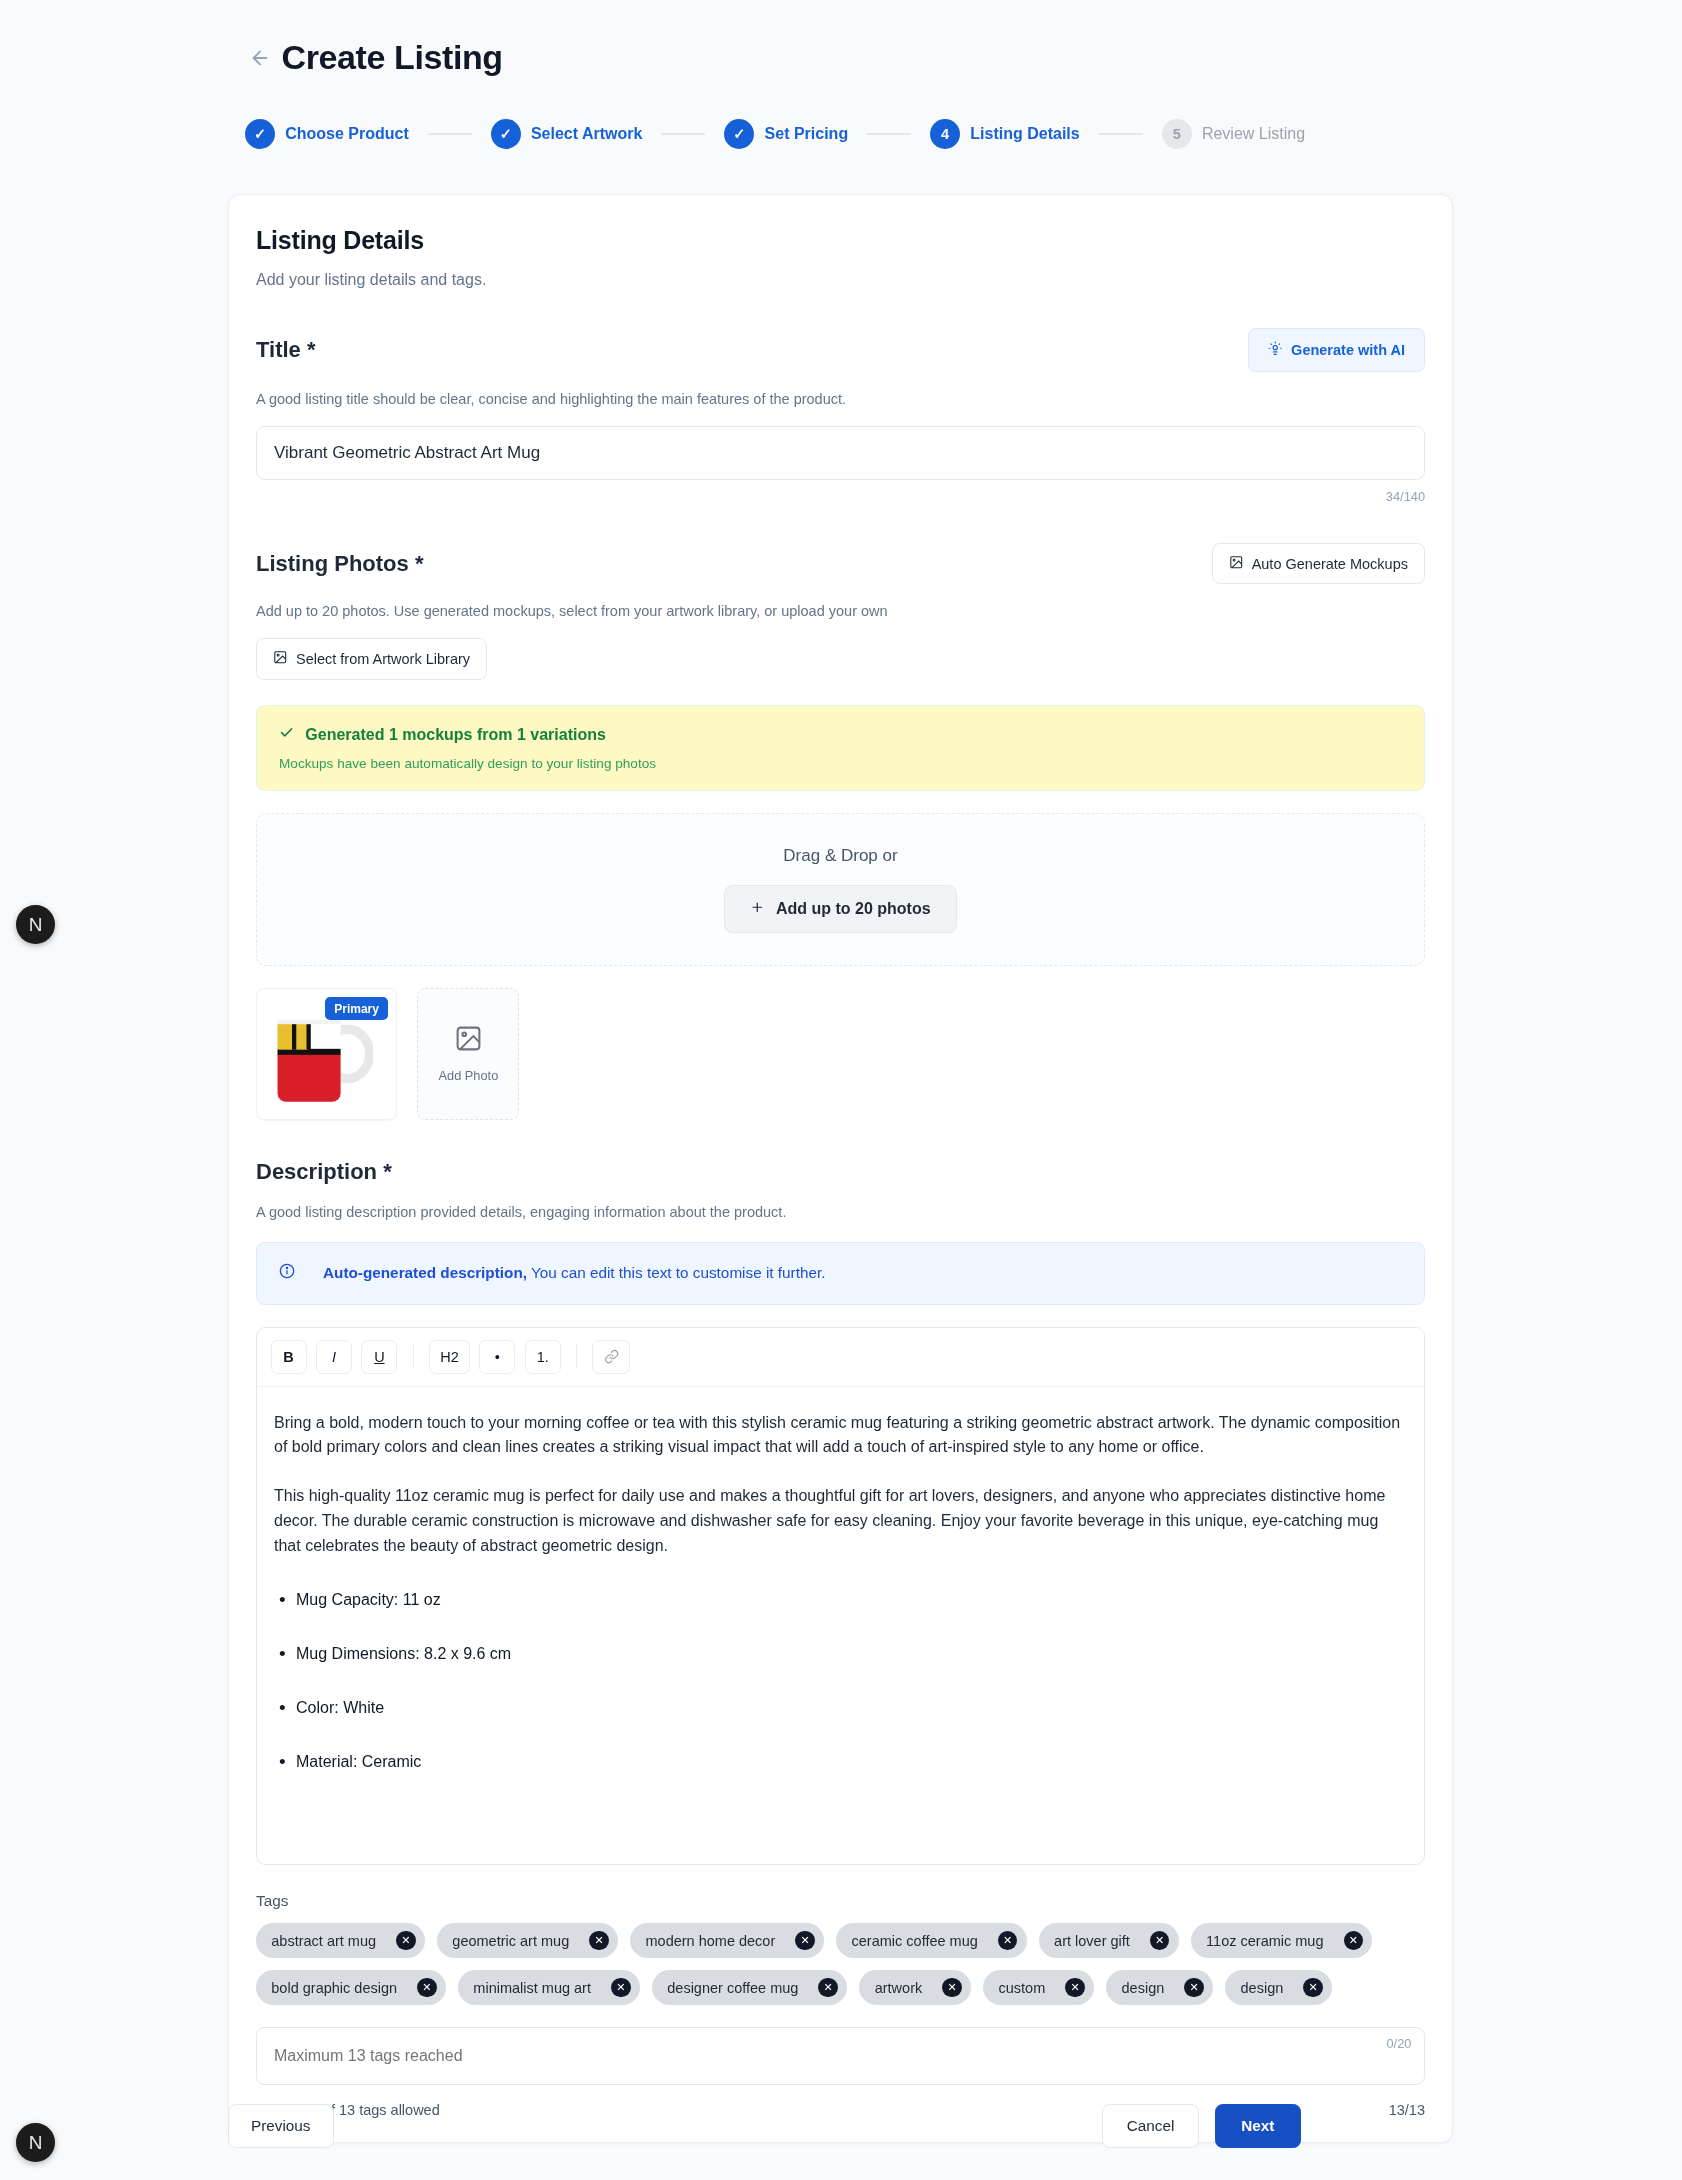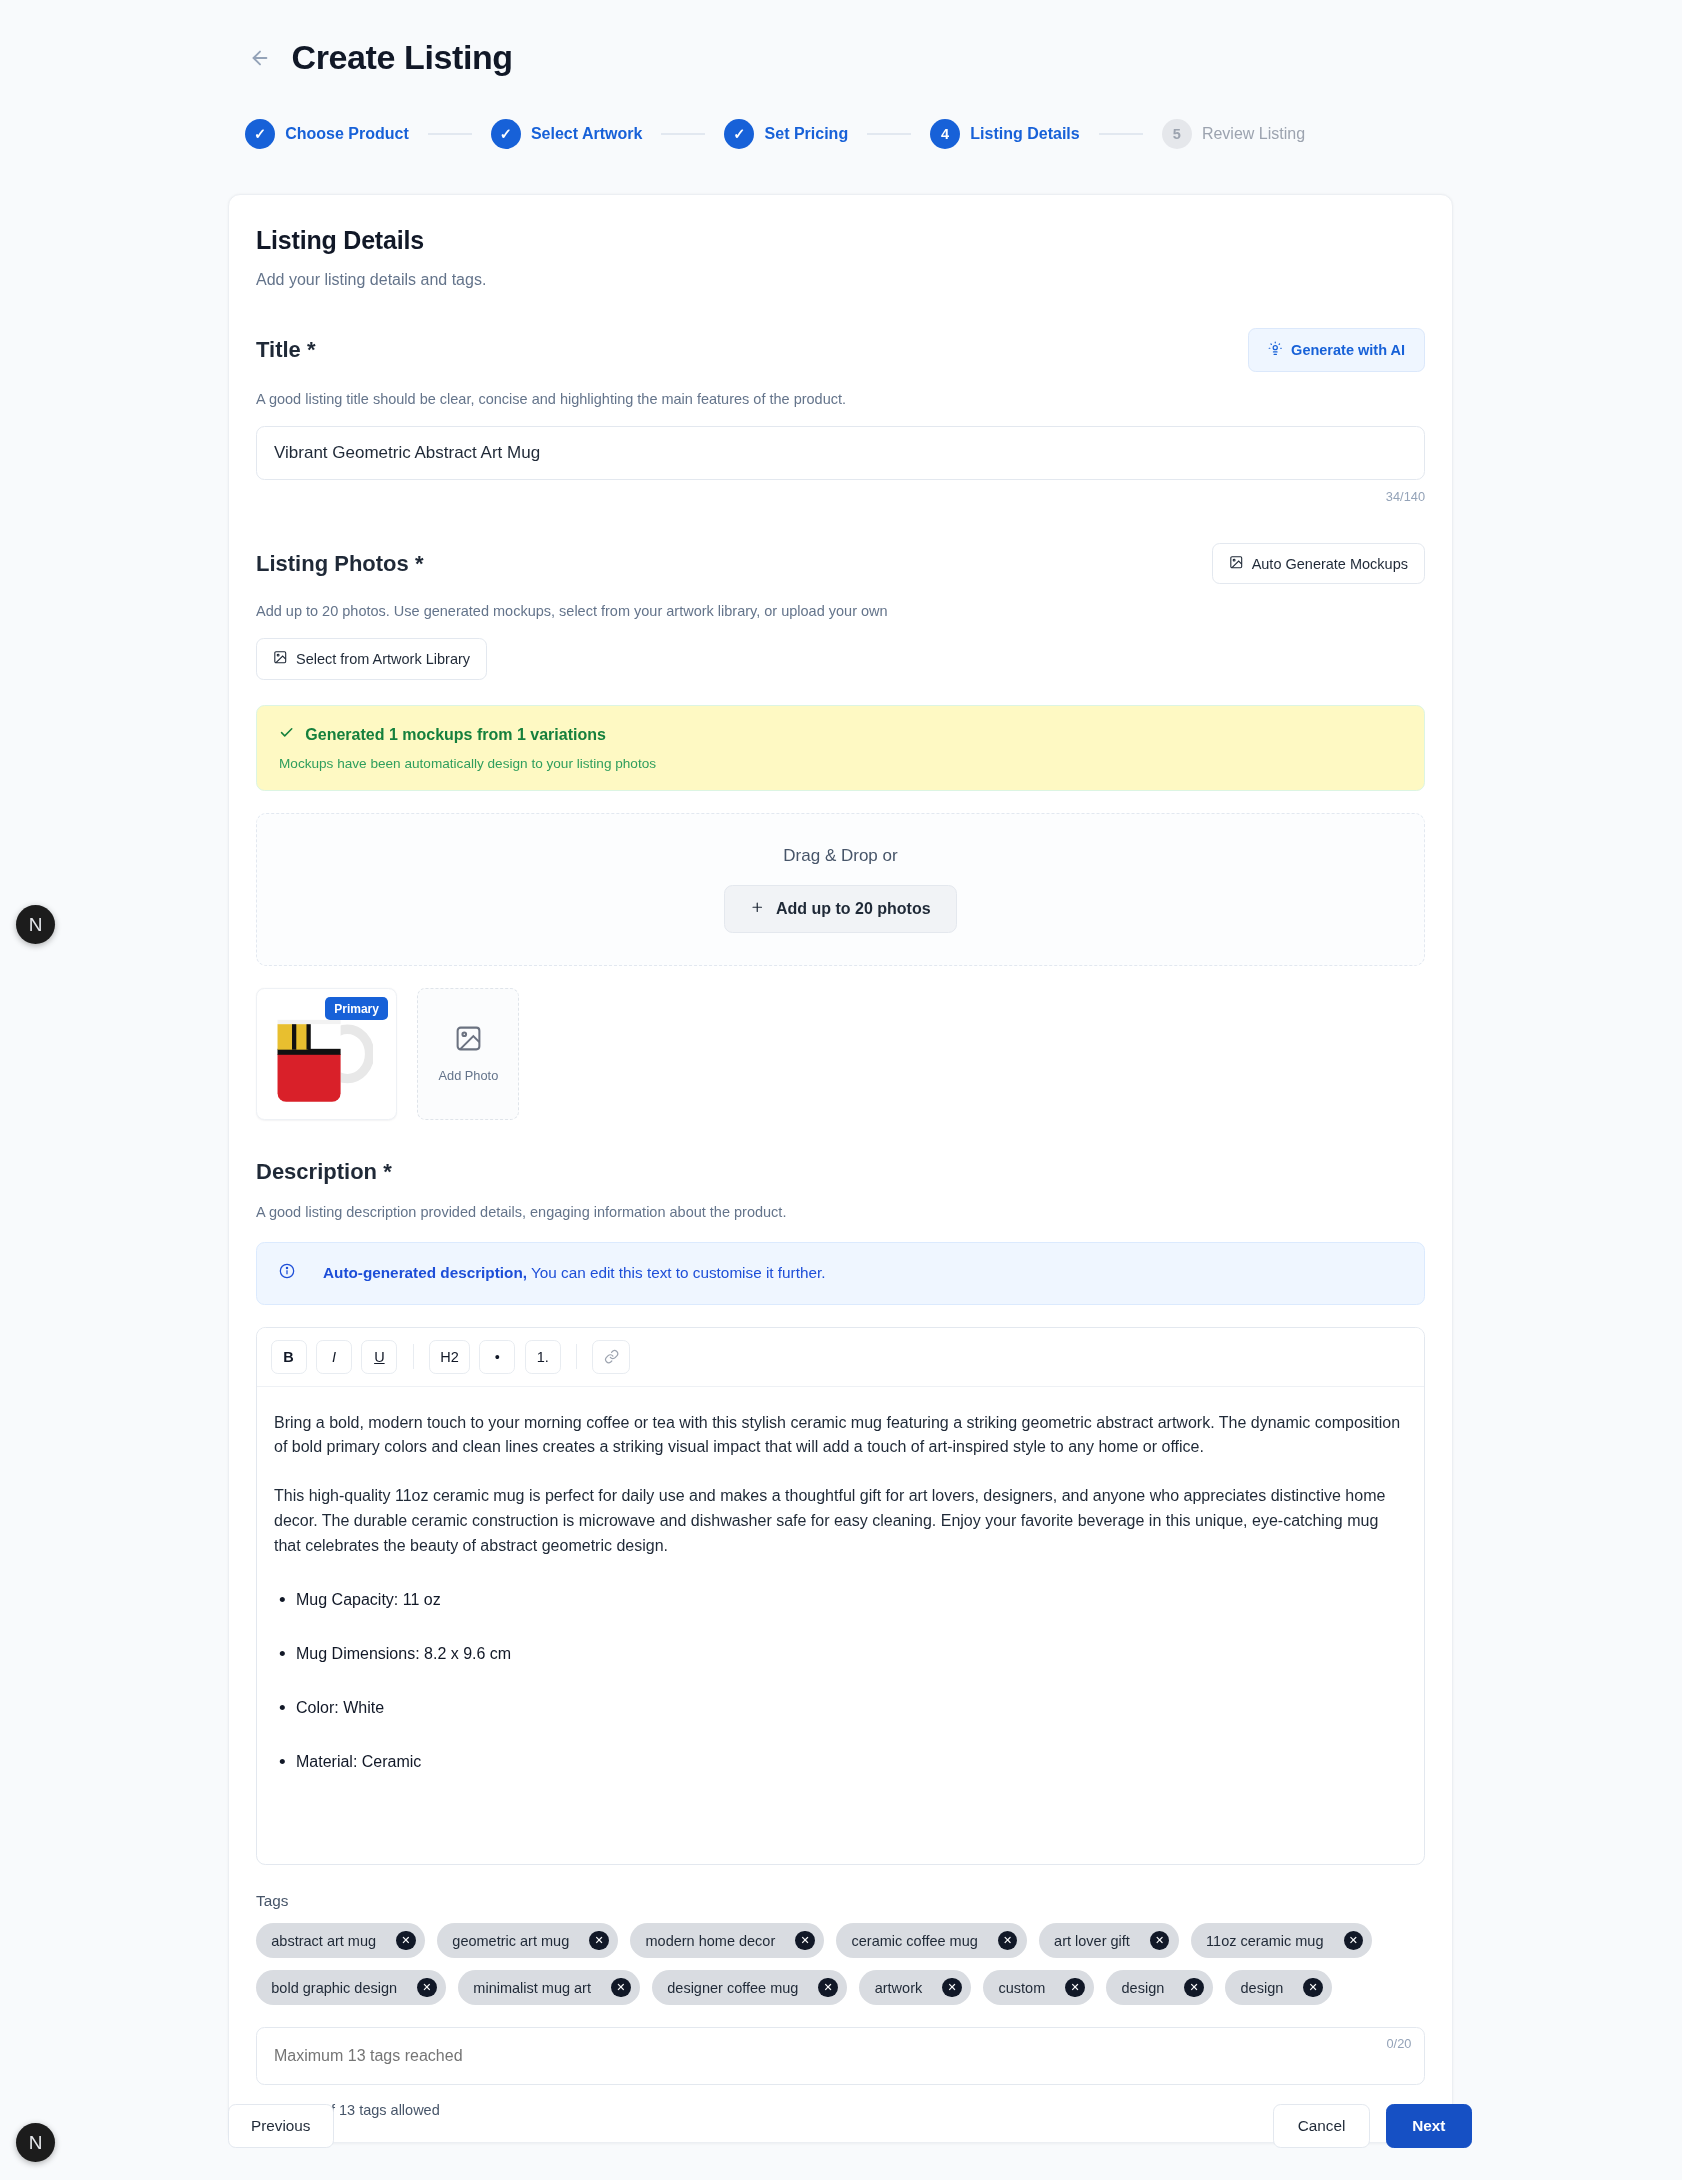--- a/index.html
+++ b/index.html
@@ -6,21 +6,21 @@
   html, body {
     width: 1682px;
     height: 2181px;
     background: #f8fafc;
     font-family: "Liberation Sans", sans-serif;
     -webkit-font-smoothing: antialiased;
   }
   .page { position: relative; width: 1682px; height: 2181px; overflow: hidden; }
 
   
-  .header { position: absolute; left: 247px; top: 38px; display: flex; align-items: center; gap: 19px; }
+  .header { position: absolute; left: 247px; top: 38px; display: flex; align-items: center; gap: 9px; }
   .back-arrow { width: 25.6px; height: 25.6px; color: #94a3b8; display: flex; align-items: center; justify-content: center; cursor: pointer; }
   .page-title { font-size: 34px; font-weight: 700; color: #111827; letter-spacing: -0.4px; }
 
   
   .stepper { position: absolute; left: 245px; top: 119px; display: flex; align-items: center; }
   .step { display: flex; align-items: center; gap: 10.2px; }
   .step-circle {
     width: 30px; height: 30px; border-radius: 50%;
     display: flex; align-items: center; justify-content: center;
     font-size: 14.5px; font-weight: 600; color: #fff; flex: none;
@@ -146,21 +146,21 @@
   .tag-input-wrap { position: relative; margin-top: 22px; }
   .tag-input {
     width: 100%; border: 0.9px solid #e3e8ef; border-radius: 8.5px; background: #fff;
     padding: 19px 17px; font-size: 16px; color: #94a3b8;
     font-family: "Liberation Sans", sans-serif; outline: none;
   }
   .tag-input-counter { position: absolute; right: 13.6px; top: 8.5px; font-size: 12.8px; color: #94a3b8; }
   .tags-footer { display: flex; justify-content: space-between; margin-top: 17px; font-size: 14.5px; color: #475569; }
 
   
-  .footer { position: absolute; left: 228px; top: 2104px; width: 1244px; display: flex; justify-content: space-between; align-items: center; }
+  .footer { position: absolute; left: 228px; top: 2104px; width: 1073px; display: flex; justify-content: space-between; align-items: center; }
   .btn-prev { background: #fff; border: 0.9px solid #e3e8ef; border-radius: 7.7px; padding: 12px 22px; font-size: 15.3px; color: #1f2937; cursor: pointer; }
   .footer-right { display: flex; gap: 15.3px; }
   .btn-cancel { background: #fff; border: 0.9px solid #e3e8ef; border-radius: 7.7px; padding: 12px 24px; font-size: 15.3px; color: #1f2937; cursor: pointer; }
   .btn-next { background: #1650c4; border: 0.9px solid #1650c4; border-radius: 7.7px; padding: 12px 25.6px; font-size: 15.3px; color: #fff; font-weight: 600; cursor: pointer; }
 
   
   .dev-badge {
     position: absolute; width: 39px; height: 39px; border-radius: 50%;
     background: #1c1c1c; color: #e5e7eb; display: flex; align-items: center; justify-content: center;
     font-size: 19px; font-weight: 500; box-shadow: 0 1.7px 6px rgba(0,0,0,.3); cursor: pointer;

